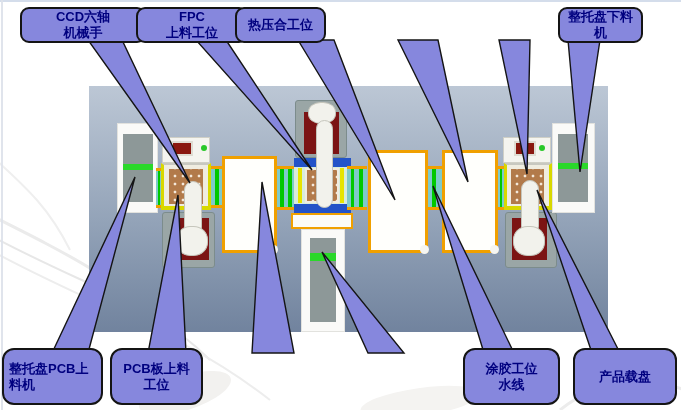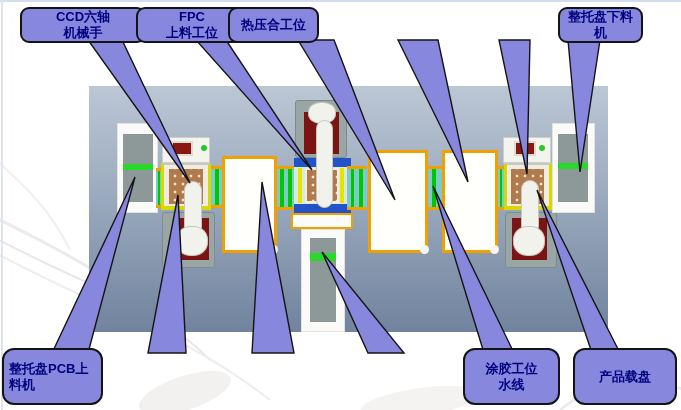--- a/index.html
+++ b/index.html
@@ -147,22 +147,24 @@
     <polygon points="252,353 294,353 262,182"></polygon>
     <polygon points="368,353 404,353 322,252"></polygon>
     <polygon points="484,353 514,353 433,186"></polygon>
     <polygon points="592,353 620,353 537,190"></polygon>
   </svg>
 
   <div class="callout top" style="left:20px;width:126px">CCD六轴
 机械手</div>
   <div class="callout top" style="left:136px;width:112px">FPC
 上料工位</div>
-  <div class="callout top" style="left:228px;width:91px">热压合工位</div>
+  <div class="callout top" style="left:235px;width:91px">热压合工位</div>
   <div class="callout top" style="left:558px;width:85px">整托盘下料
 机</div>
 
   <div class="callout bottom align-left" style="left:2px;width:101px">整托盘PCB上
 料机</div>
+  <div class="callout bottom" style="left:110px;width:93px">PCB板上料
+工位</div>
   <div class="callout bottom" style="left:463px;width:97px">涂胶工位
 水线</div>
   <div class="callout bottom" style="left:573px;width:104px">产品载盘</div>
 </div>
 
 </body></html>

